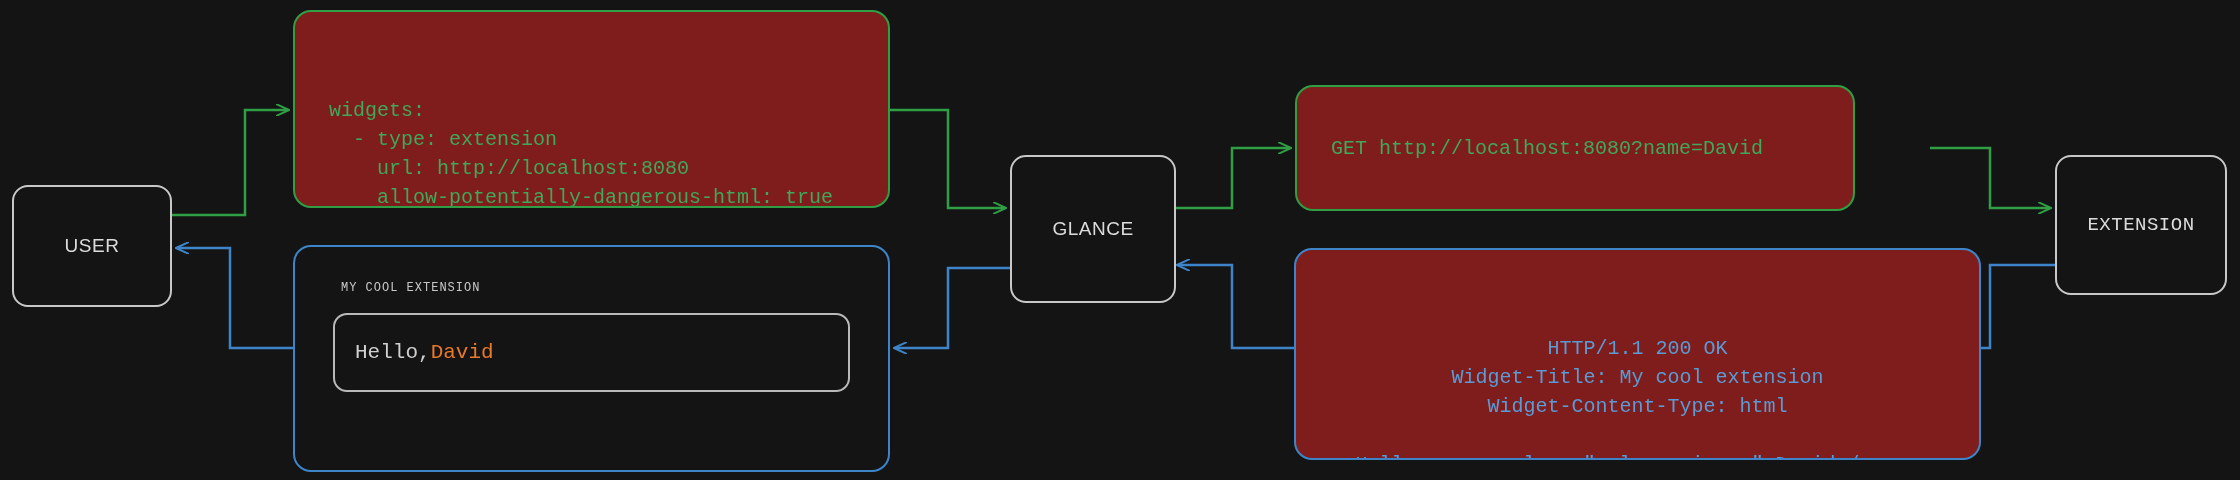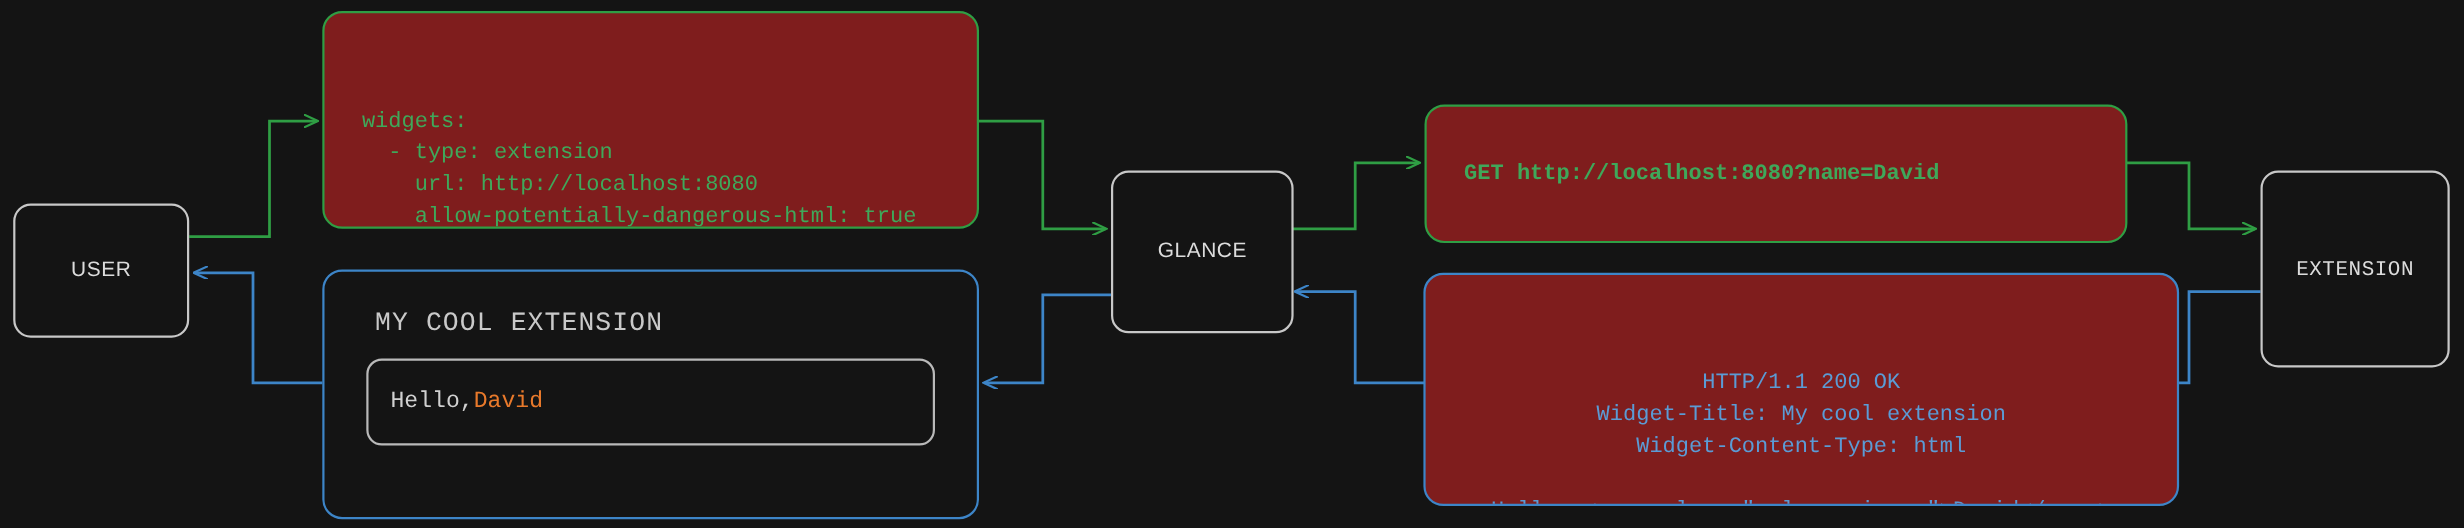--- a/index.html
+++ b/index.html
@@ -72,21 +72,21 @@
   .widgetbox {
     position: absolute;
     border: 2px solid #3d85c8;
     border-radius: 18px;
     background: #141414;
     box-sizing: border-box;
     padding: 26px 38px;
   }
   .widget-title {
     font-family: "Liberation Mono", "DejaVu Sans Mono", monospace;
-    font-size: 24px;
+    font-size: 12px;
     letter-spacing: 1px;
     color: #c9c9c9;
     margin: 8px 0 18px 8px;
   }
   .widget-body {
     border: 2px solid #b9b9b9;
     border-radius: 14px;
     padding: 26px 20px;
     min-height: 52px;
     display: flex;
@@ -131,34 +131,34 @@
   </svg>
 
   <div class="node" style="left:12px; top:185px; width:160px; height:122px;">
     <span class="node-label-sans">USER</span>
   </div>
 
   <div class="node" style="left:1010px; top:155px; width:166px; height:148px;">
     <span class="node-label-sans">GLANCE</span>
   </div>
 
-  <div class="node" style="left:2055px; top:155px; width:172px; height:179px;">
+  <div class="node" style="left:2055px; top:155px; width:172px; height:140px;">
     <span class="node-label-mono">EXTENSION</span>
   </div>
 
   <div class="codebox" style="left:293px; top:10px; width:597px; height:198px;">
     <div class="inner">widgets:
   - type: extension
     url: http://localhost:8080
     allow-potentially-dangerous-html: true
     parameters:
       name: David</div>
   </div>
 
-  <div class="codebox vcenter" style="left:1295px; top:95px; width:639px; height:126px;font-weight:bold;">
+  <div class="codebox vcenter" style="left:1295px; top:85px; width:560px; height:126px;">
     <div class="inner">GET http://localhost:8080?name=David</div>
   </div>
 
   <div class="codebox blue" style="left:1294px; top:248px; width:687px; height:212px;text-align:center;">
     <div class="inner">HTTP/1.1 200 OK
 Widget-Title: My cool extension
 Widget-Content-Type: html
 
 Hello, &lt;span class="color-primary"&gt;David&lt;/span&gt;</div>
   </div>

